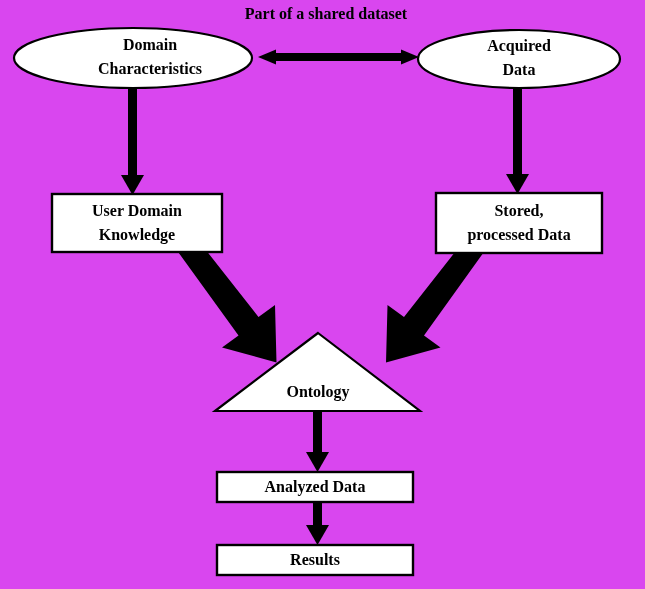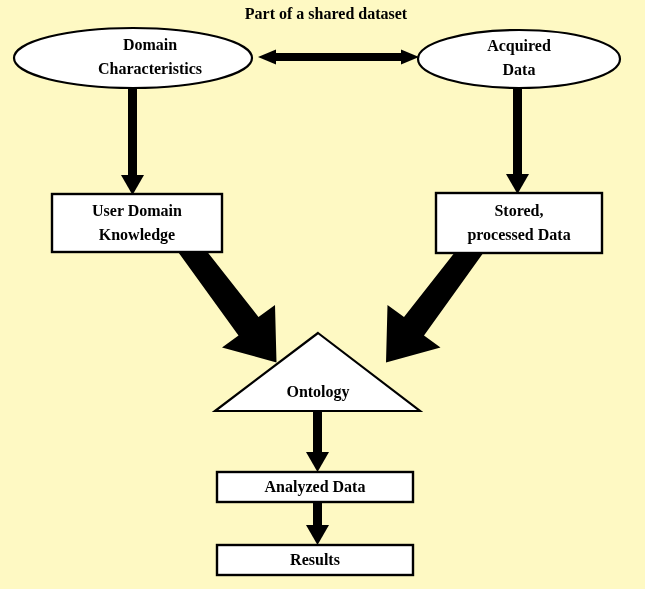--- a/index.html
+++ b/index.html
@@ -4,21 +4,21 @@
 <style>
   html, body {
     margin: 0;
     padding: 0;
     background: #ffffff;
   }
   #diagram-root {
     position: relative;
     width: 645px;
     height: 589px;
-    background: #fef9c3;
+    background: #d946ef;
     overflow: hidden;
     font-family: "Liberation Serif", "DejaVu Serif", serif;
   }
   svg.canvas {
     position: absolute;
     left: 0;
     top: 0;
     width: 645px;
     height: 589px;
     display: block;

